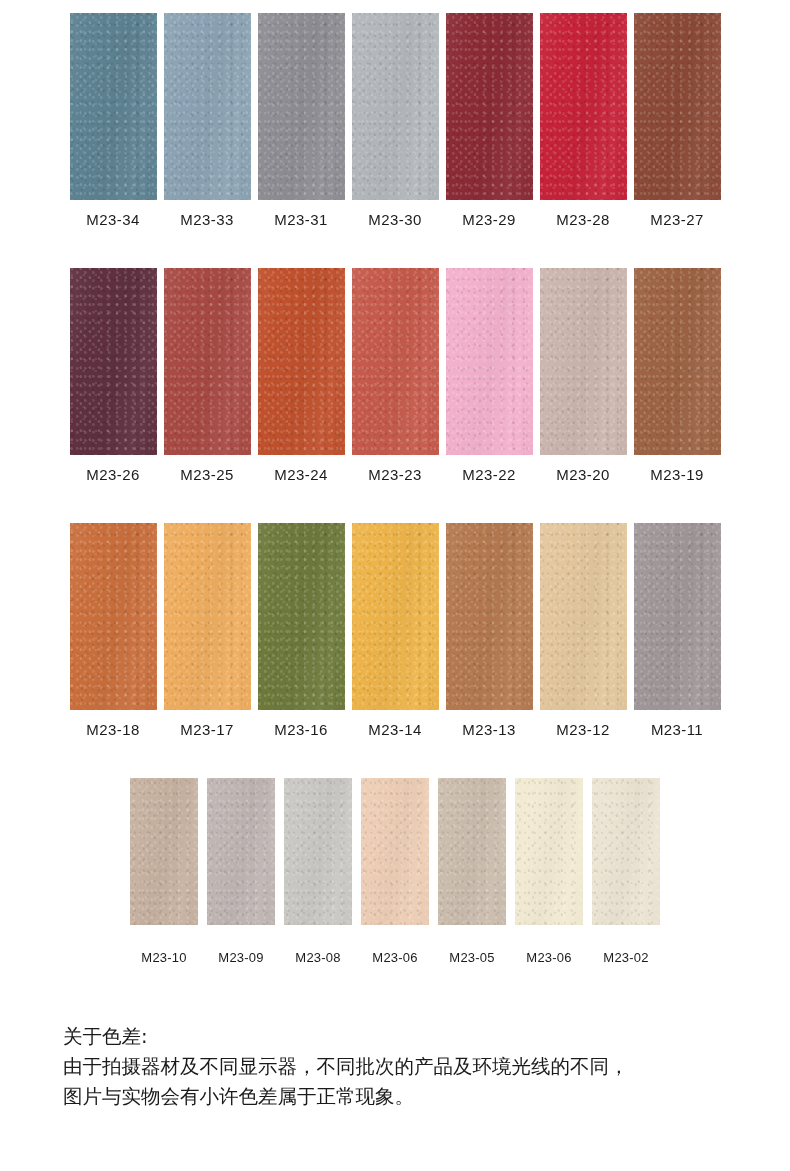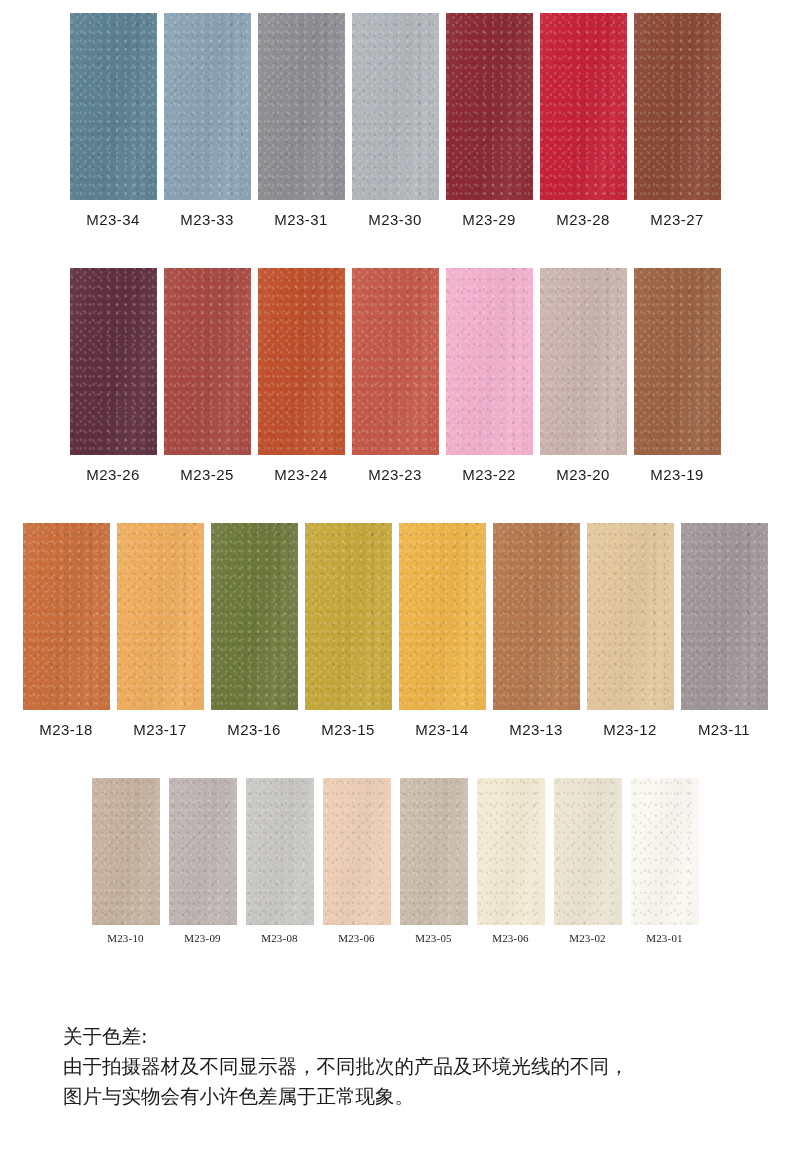--- a/index.html
+++ b/index.html
@@ -84,21 +84,21 @@
   }
 
   
   .row-wide  { }
   .row-wide .swatch-cell  { width: 94px; }
   .row-wide .swatch-chip  { width: 87px; height: 187px; }
   .row-wide .swatch-label { margin-top: 11px; font-size: 15px; }
 
   .row-narrow .swatch-cell  { width: 77px; }
   .row-narrow .swatch-chip  { width: 68px; height: 147px; }
-  .row-narrow .swatch-label { margin-top: 7px; font-size: 11px; letter-spacing: 0.2px; font-family: Liberation Serif, serif; }
+  .row-narrow .swatch-label { margin-top: 25px; font-size: 13px; letter-spacing: 0.2px; }
 
   #row-1 { top: 13px; }
   #row-2 { top: 268px; }
   #row-3 { top: 523px; text-align: right; }
   #row-4 { top: 778px; }
 
   #disclaimer {
     position: absolute;
     left: 63px;
     top: 1022px;
@@ -184,24 +184,20 @@
       </div>
       <div class="swatch-cell">
         <div class="swatch-chip" style="background-color: rgb(239, 173, 94);"></div>
         <div class="swatch-label">M23-17</div>
       </div>
       <div class="swatch-cell">
         <div class="swatch-chip" style="background-color: rgb(110, 122, 60);"></div>
         <div class="swatch-label">M23-16</div>
       </div>
       <div class="swatch-cell">
-        <div class="swatch-chip" style="background-color: rgb(198, 169, 60);"></div>
-        <div class="swatch-label">M23-15</div>
-      </div>
-      <div class="swatch-cell">
         <div class="swatch-chip" style="background-color: rgb(238, 180, 73);"></div>
         <div class="swatch-label">M23-14</div>
       </div>
       <div class="swatch-cell">
         <div class="swatch-chip" style="background-color: rgb(181, 121, 79);"></div>
         <div class="swatch-label">M23-13</div>
       </div>
       <div class="swatch-cell">
         <div class="swatch-chip" style="background-color: rgb(227, 198, 156);"></div>
         <div class="swatch-label">M23-12</div>
@@ -232,24 +228,20 @@
         <div class="swatch-chip" style="background-color: rgb(203, 189, 173);"></div>
         <div class="swatch-label">M23-05</div>
       </div>
       <div class="swatch-cell">
         <div class="swatch-chip" style="background-color: rgb(242, 234, 210);"></div>
         <div class="swatch-label">M23-06</div>
       </div>
       <div class="swatch-cell">
         <div class="swatch-chip" style="background-color: rgb(236, 228, 210);"></div>
         <div class="swatch-label">M23-02</div>
-      </div>
-      <div class="swatch-cell">
-        <div class="swatch-chip" style="background-color: rgb(251, 248, 242);"></div>
-        <div class="swatch-label">M23-01</div>
       </div>
     </div>
 
   <div id="disclaimer">
     <div class="disclaimer-line">关于色差:</div>
     <div class="disclaimer-line">由于拍摄器材及不同显示器，不同批次的产品及环境光线的不同，</div>
     <div class="disclaimer-line">图片与实物会有小许色差属于正常现象。</div>
   </div>
 
 </div>

